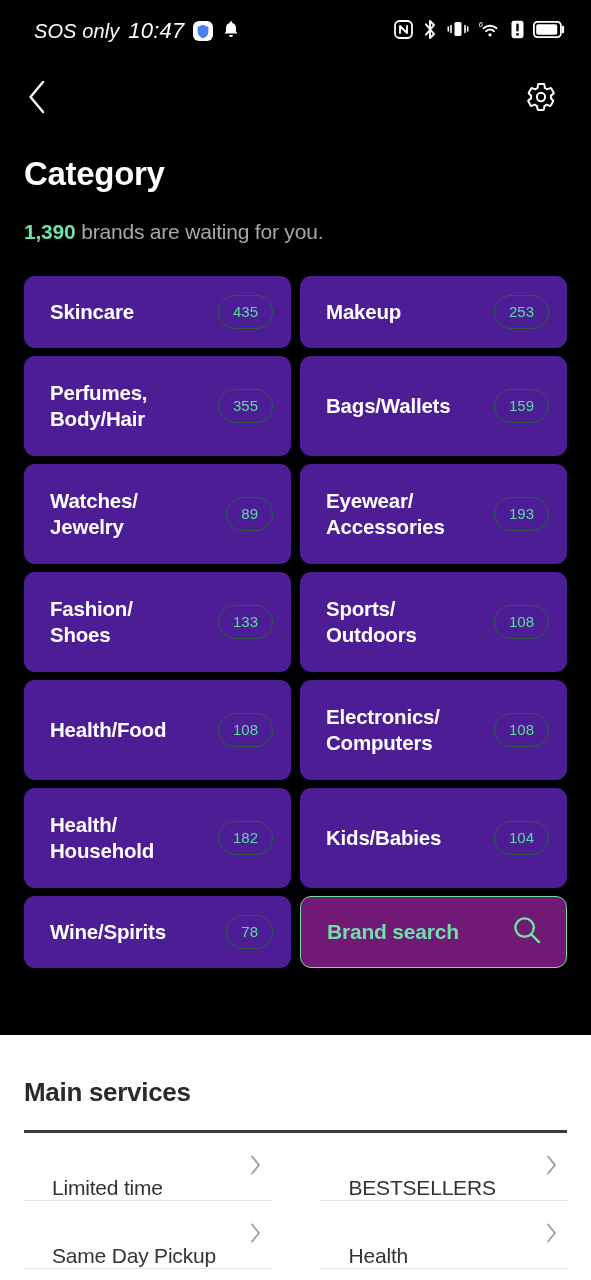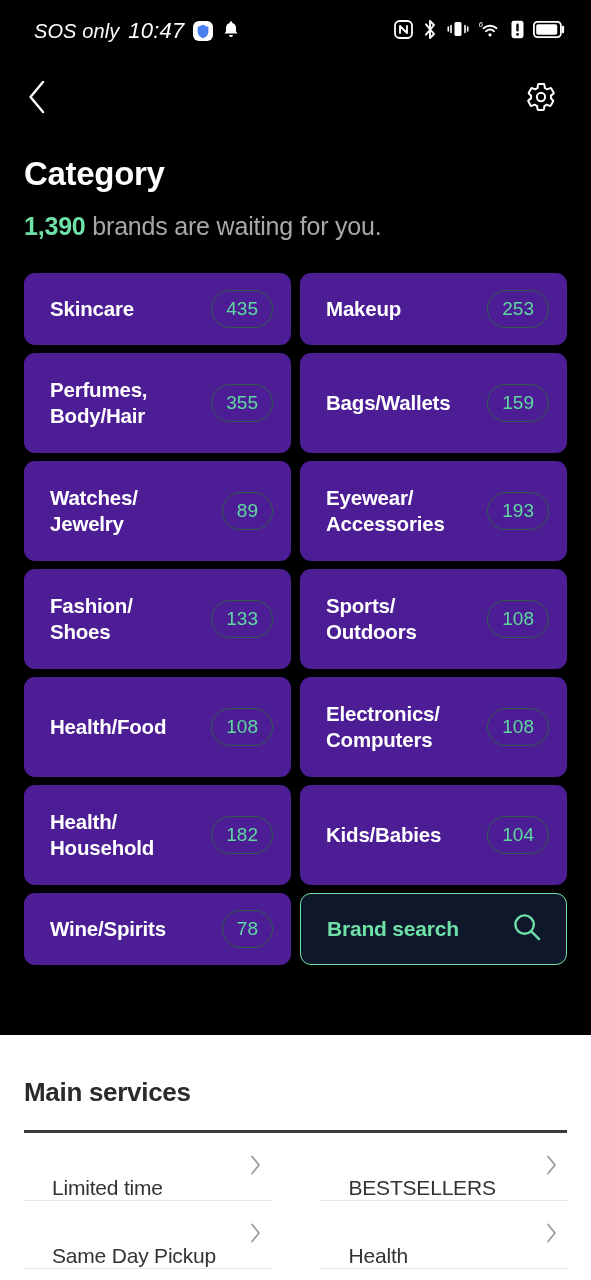--- a/index.html
+++ b/index.html
@@ -38,21 +38,21 @@
   .nav-btn { background:none; border:none; cursor:pointer; display:flex;
              align-items:center; justify-content:center; padding:6px; }
 
   
   .header { padding:22px 24px 0 24px; }
   .page-title {
     color:#fff; font-size:33px; font-weight:700; letter-spacing:-.3px;
     line-height:1.1;
   }
   .subtitle {
-    margin-top:19px; font-size:25px; line-height:1.25; color:#a8a8a8;
+    margin-top:27px; font-size:21px; line-height:1.25; color:#a8a8a8;
     letter-spacing:-.2px;
   }
   .subtitle .count { color:#6fe0a8; font-weight:700; }
 
   
   .grid {
     margin-top:30px; padding:0 24px;
     display:grid; grid-template-columns:1fr 1fr;
     column-gap:9px; row-gap:8px;
   }
@@ -63,27 +63,27 @@
     gap:8px; cursor:pointer; border:none; text-align:left;
   }
   .cat-card.short { height:72px; }
   .cat-label {
     color:#fff; font-size:20.5px; font-weight:700; line-height:1.25;
     letter-spacing:-.2px; white-space:pre-line;
   }
   .cat-badge {
     flex:0 0 auto;
     border:1px solid #2e5c47; border-radius:999px;
-    color:#5fd9a0; font-size:19px; line-height:1;
+    color:#5fd9a0; font-size:15px; line-height:1;
     padding:8px 14px 9px 14px; background:transparent;
   }
 
   
   .brand-search {
-    background:#0f172a; border:1.6px solid #6fe0a8; border-radius:11px;
+    background:#701a75; border:1.6px solid #6fe0a8; border-radius:11px;
     height:72px; padding:0 22px 0 26px;
     display:flex; align-items:center; justify-content:space-between;
     cursor:pointer;
   }
   .brand-search-label {
     color:#6fe0a8; font-size:21px; font-weight:700; letter-spacing:-.2px;
   }
 
   
   .sheet {

